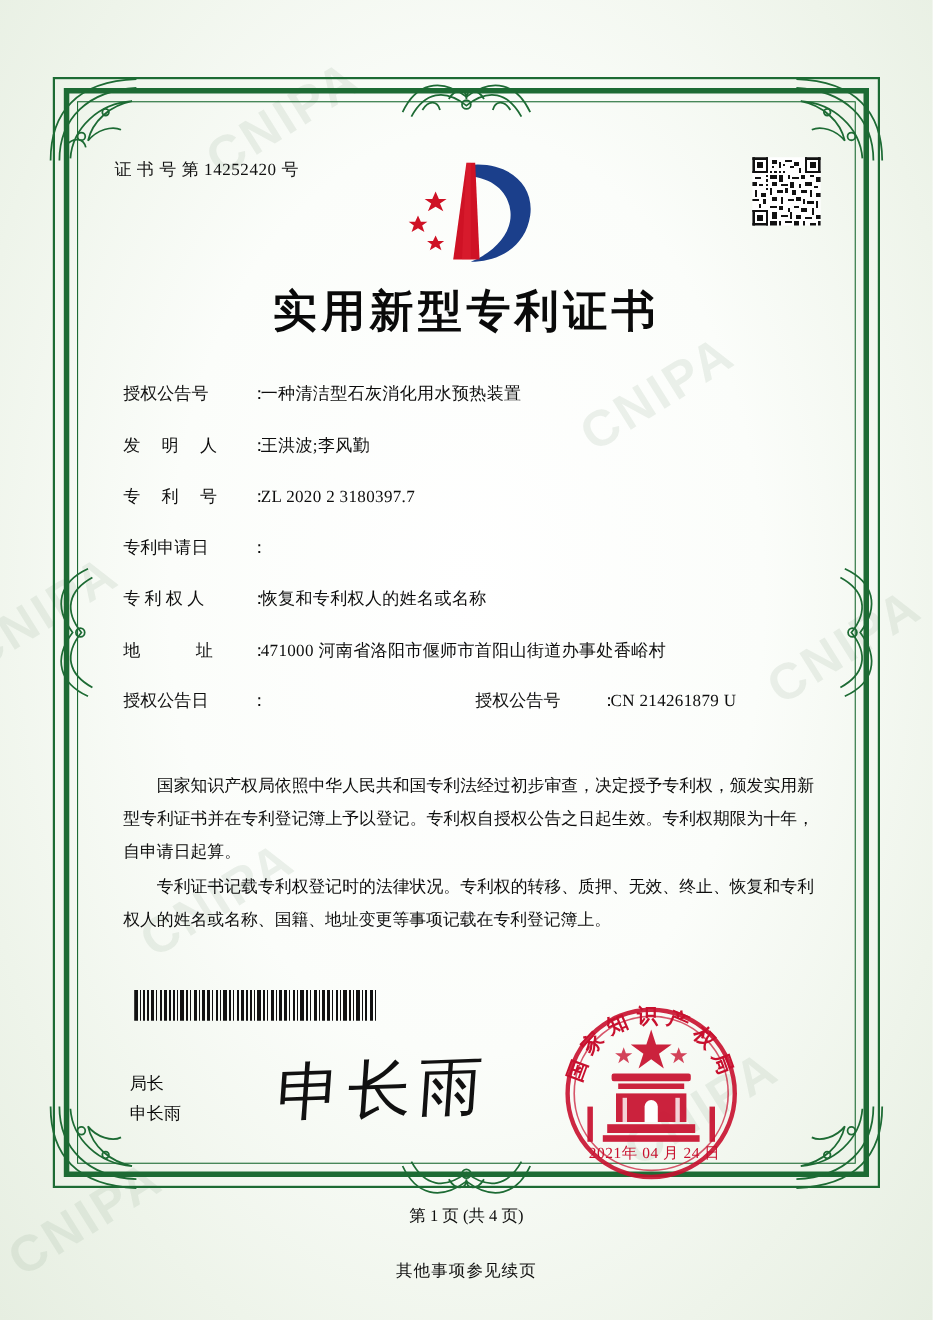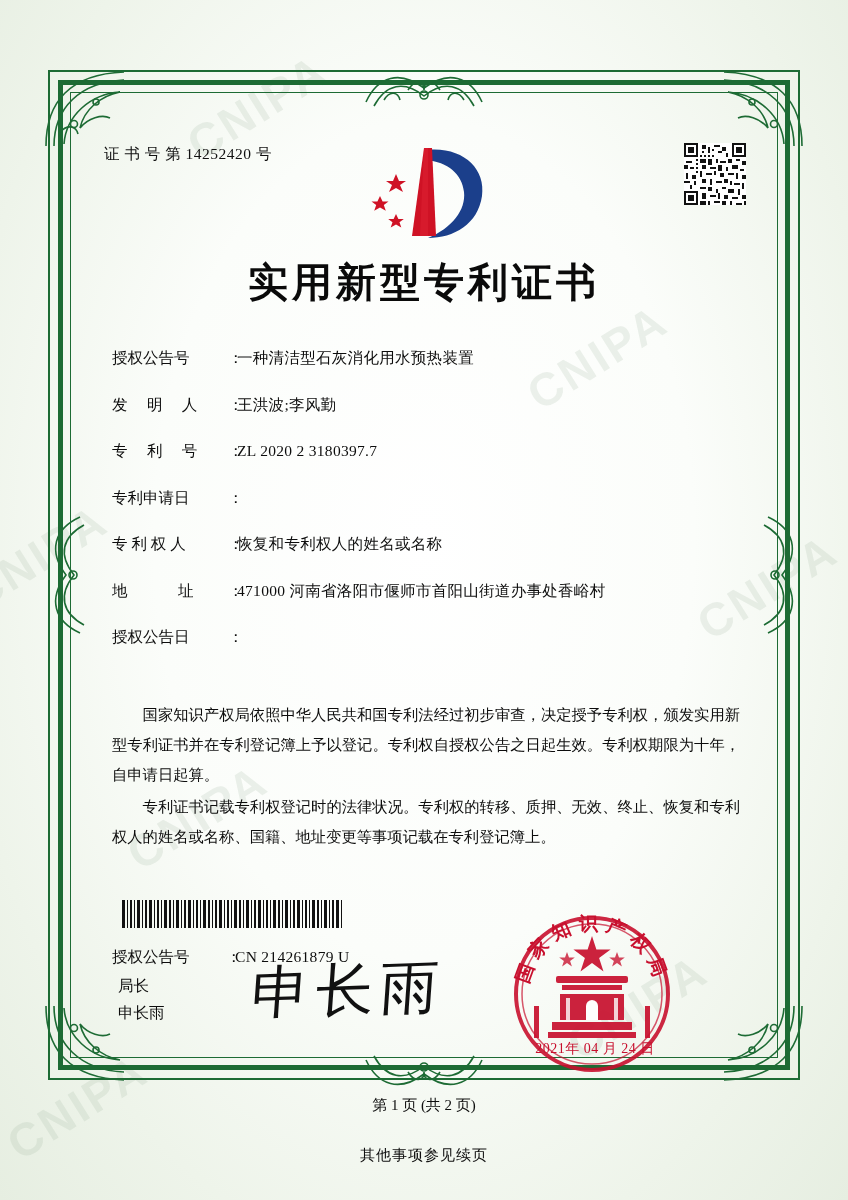--- a/index.html
+++ b/index.html
@@ -131,21 +131,21 @@
   }
   .f-label {
     width: 116px;
     flex: 0 0 116px;
     letter-spacing: 0px;
     white-space: nowrap;
   }
   .f-colon { width: 9px; flex: 0 0 9px; }
   .f-value { flex: 1 1 auto; letter-spacing: 0.3px; }
 
-  .row-two { display: flex; align-items: baseline; margin-bottom: 0; flex-direction: column; }
+  .row-two { display: flex; align-items: baseline; margin-bottom: 0; }
   .grant-left { display:flex; align-items: baseline; width: 320px; flex: 0 0 320px;}
   .grant-right { display:flex; align-items: baseline; }
   .grant-right .f-label { width: 114px; flex: 0 0 114px; }
 
   
   .paras {
     position: absolute;
     left: 112px; top: 700px;
     width: 628px;
     font-size: 15.3px;
@@ -590,16 +590,16 @@
         <rect x="141" y="100" width="5" height="32"></rect>
       </g>
 
       <text font-family="'DejaVu Serif', serif" font-size="19" font-weight="bold" fill="#c8102e">
         <textPath href="#sealArcText" startOffset="50%" text-anchor="middle" letter-spacing="7">国家知识产权局</textPath>
       </text>
     </svg>
   </div>
   <div class="seal-date">2021年 04 月 24 日</div>
 
-  <div class="page-num">第 1 页 (共 2 页)</div>
+  <div class="page-num">第 1 页 (共 4 页)</div>
   <div class="footer-note">其他事项参见续页</div>
 
 </div>
 
 </body></html>

